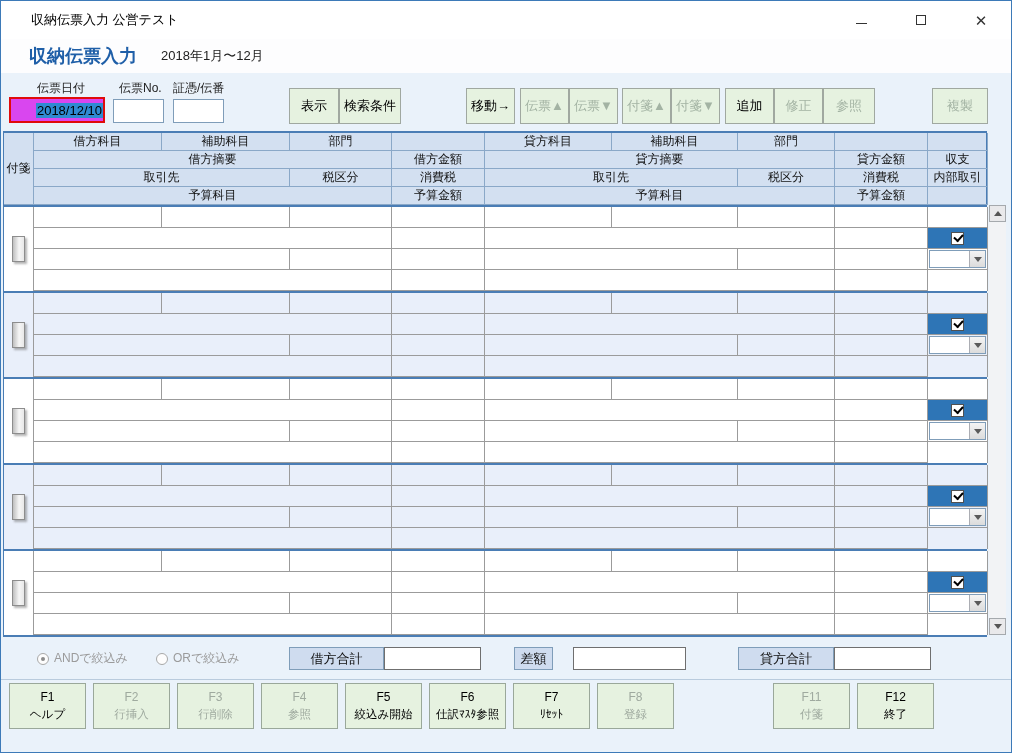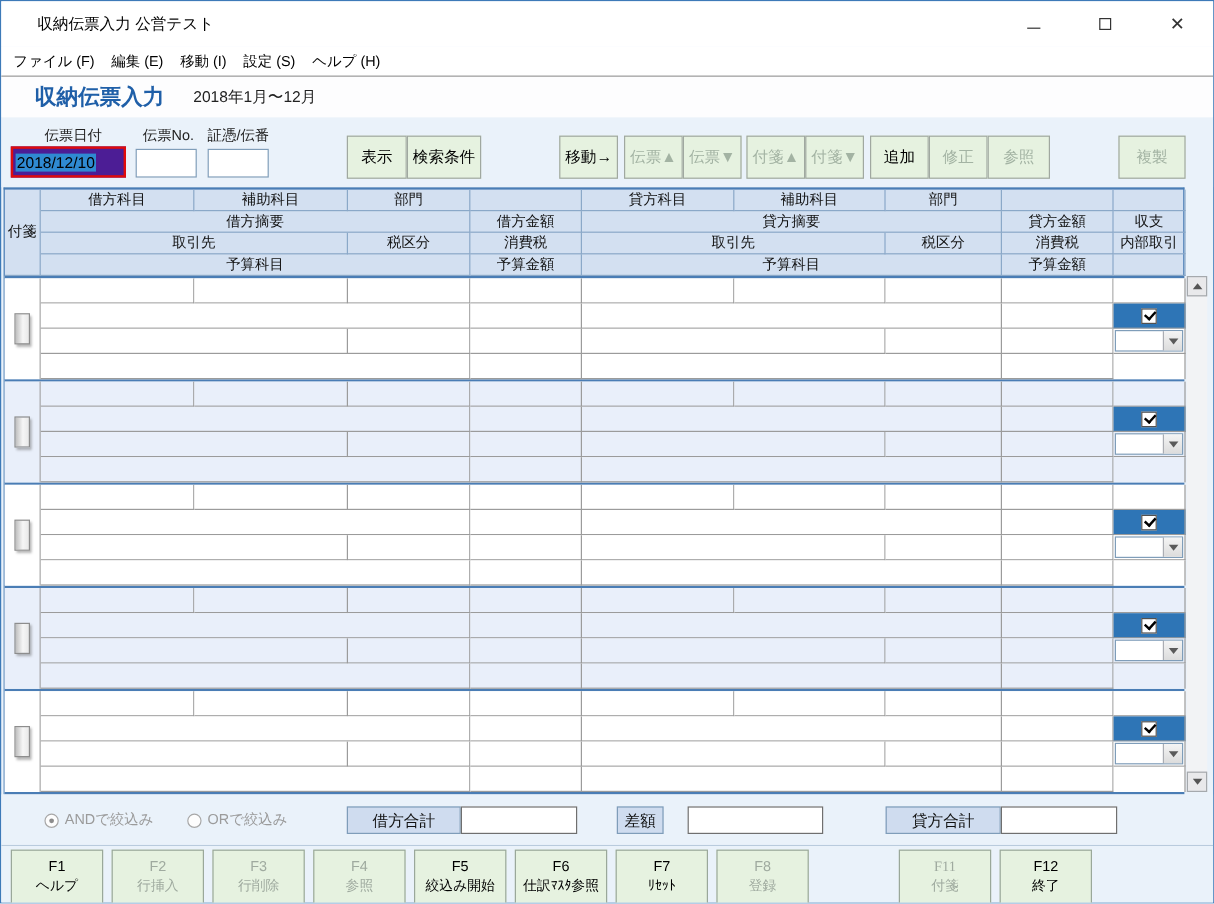--- a/index.html
+++ b/index.html
@@ -25,21 +25,21 @@
 
   
   .pagehead { height:34px; background:#fdfdfe; display:flex; align-items:center; }
   .pagetitle { margin-left:28px; font-size:18px; font-weight:bold; color:#1f5fa8; }
   .period { margin-left:24px; font-size:13px; color:#222; }
 
   
   .controls { height:58px; position:relative; background:#eaf2fa; }
   .ctl-label { position:absolute; top:7px; font-size:12px; color:#222; }
   .field { position:absolute; top:26px; height:24px; border:1px solid #7f9db9; background:#fff; font-size:13px; padding:0 2px; }
-  .datefield { position:absolute; top:24px; left:8px; width:96px; height:26px; background:#4c1d95; border:2px solid #e00b0b; display:flex; align-items:center; padding-left:2px; }
+  .datefield { position:absolute; top:24px; left:8px; width:96px; height:26px; background:#d946ef; border:2px solid #e00b0b; display:flex; align-items:center; padding-left:2px;justify-content:flex-end; }
   .datefield .sel { background:#2f8ad2; color:#000; font-size:13px; padding:0 1px; }
   .gbtn { position:absolute; top:15px; height:36px; background:#e6f2e0; border:1px solid #a0a8a0; display:flex; align-items:center; justify-content:center; font-size:13px; color:#000; }
   .gbtn.disabled { color:#a3b3a3; }
 
   
   .tablewrap { padding-left:2px; }
   .grid10 { display:grid; grid-template-columns:30px 128px 128px 102px 93px 127px 126px 97px 93px 60px; }
   .hdr { width:984px; grid-auto-rows:18px; background:#d3e0f1; border-top:2px solid #4a7db5; border-left:1px solid #4a7db5; border-right:1px solid #4a7db5; }
   .hcell { border-right:1px solid #8aa8c8; border-bottom:1px solid #8aa8c8; display:flex; align-items:center; justify-content:center; font-size:12px; color:#111; overflow:hidden; white-space:nowrap; }
   .bodyrow { display:flex; }
@@ -70,21 +70,21 @@
   .radio-item { position:absolute; top:13px; display:flex; align-items:center; color:#9b9b9b; font-size:12px; }
   .radio { width:12px; height:12px; border:1px solid #a8a8a8; border-radius:50%; background:#fdfdfd; margin-right:5px; position:relative; }
   .radio.checked::after { content:""; position:absolute; left:3px; top:3px; width:4px; height:4px; border-radius:50%; background:#8c8c8c; }
   .sum-label { position:absolute; top:10px; height:23px; background:#cfdcef; border:1px solid #7f9db9; display:flex; align-items:center; justify-content:center; font-size:13px; color:#111; }
   .sum-input { position:absolute; top:10px; height:23px; border:1px solid #6f6f6f; background:#fff; font-size:13px; padding:0 3px; }
 
   
   .fbar { height:53px; border-top:1px solid #b9cbdd; display:flex; align-items:flex-start; padding:3px 0 0 8px; background:#eaf2fa; }
   .fkey { width:77px; height:46px; background:#e6f2e0; border:1px solid #9aa89a; margin-right:7px; display:flex; flex-direction:column; align-items:center; justify-content:center; font-size:12px; color:#000; line-height:1.5; }
   .fkey.disabled { color:#9faa9f; }
-  .fkey.fkey-f11 { margin-left:68px;font-family:Liberation Serif, serif; }
+  .fkey.fkey-f11 { margin-left:92px; }
   .fkey .fkey-label { white-space:nowrap; font-size:11.5px; }
 </style>
 </head>
 <body>
 
 <div class="window">
 
   <div class="titlebar">
     <span class="title">収納伝票入力 公営テスト</span>
     <div class="wincontrols">
@@ -93,27 +93,20 @@
         </div>
       <div class="winbtn">
           <span class="glyph-max"></span>
         </div>
       <div class="winbtn">
           <span class="glyph-close">✕</span>
         </div>
     </div>
   </div>
 
-  <div class="menubar">
-    <span>ファイル (F)</span>
-    <span>編集 (E)</span>
-    <span>移動 (I)</span>
-    <span>設定 (S)</span>
-    <span>ヘルプ (H)</span>
-  </div>
 
   <div class="pagehead">
     <span class="pagetitle">収納伝票入力</span>
     <span class="period">2018年1月〜12月</span>
   </div>
 
   <div class="controls">
     <span class="ctl-label" style="left:36px">伝票日付</span>
     <span class="ctl-label" style="left:118px">伝票No.</span>
     <span class="ctl-label" style="left:172px">証憑/伝番</span>

